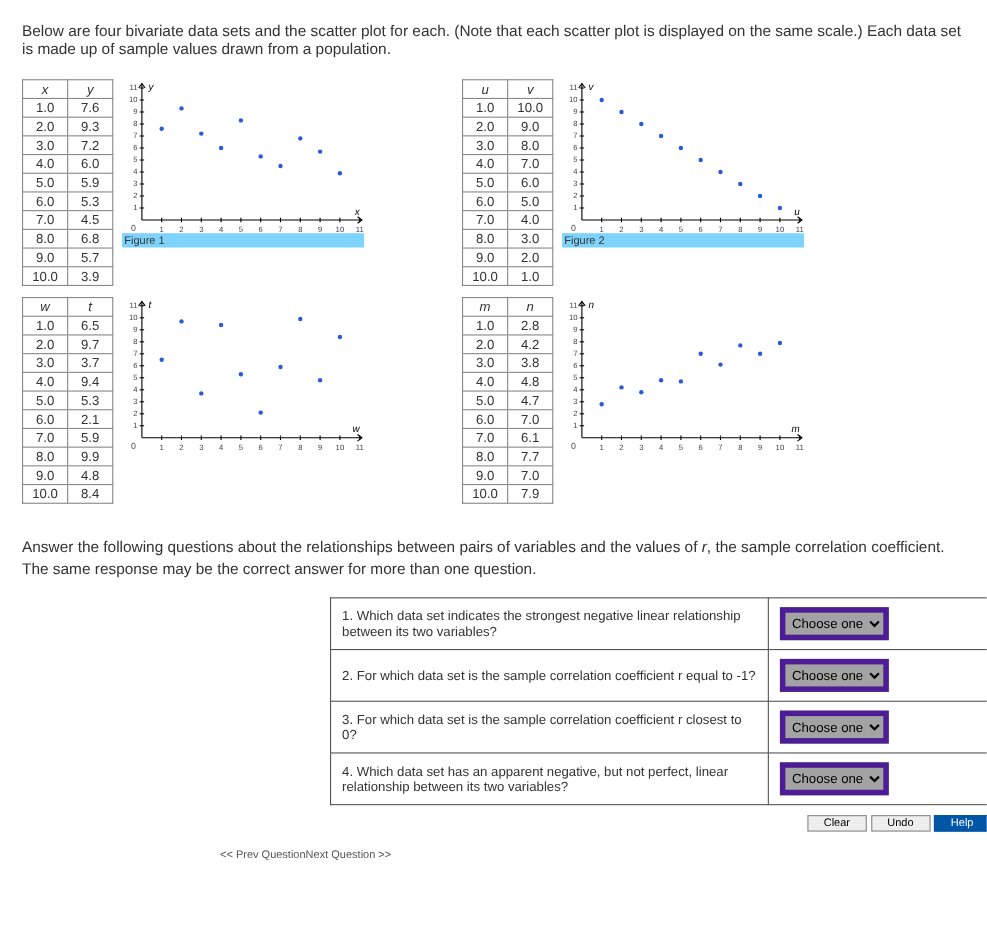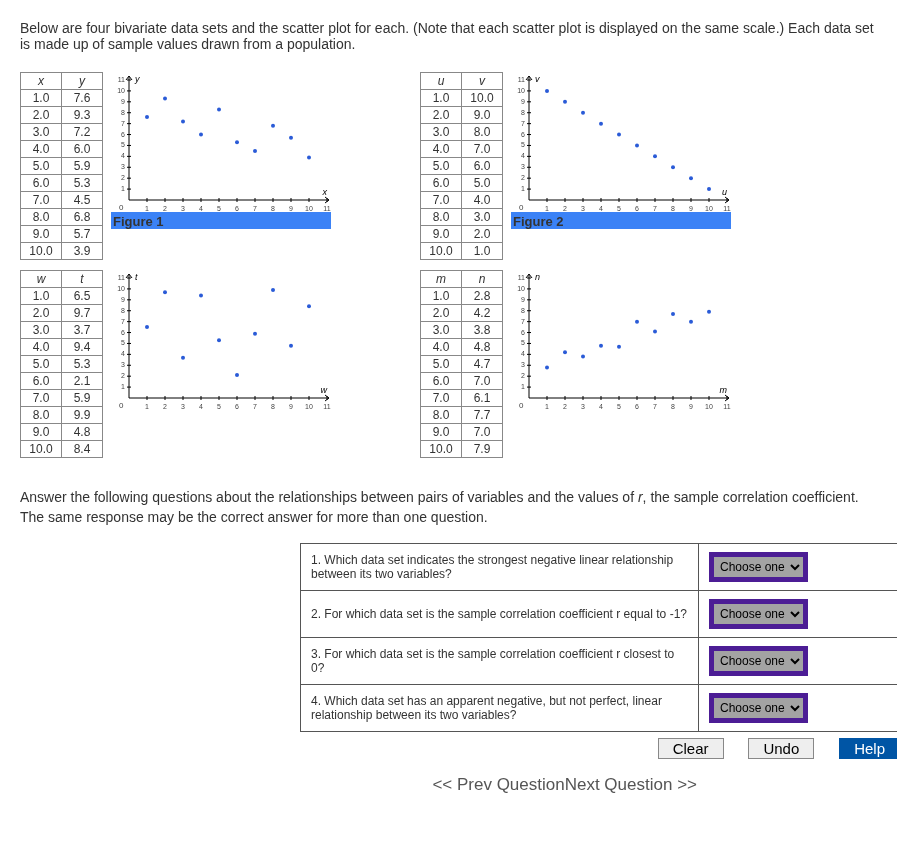--- a/index.html
+++ b/index.html
@@ -3,31 +3,31 @@
 <meta charset="utf-8">
 <style>
 body{font-family:Arial,Helvetica,sans-serif;font-size:14px;color:#333;margin:0;padding:20px;width:897px;box-sizing:border-box}
 .intro{margin-bottom:20px}
 .panels{display:flex;flex-wrap:wrap;gap:0;margin-bottom:20px}
 .panel{display:flex;gap:8px;width:400px;margin-bottom:10px}
 table.dt{border-collapse:collapse;font-size:12px}
 table.dt th,table.dt td{border:1px solid #888;text-align:center;padding:1px 6px;min-width:28px;font-weight:normal;background:#fff}
 table.dt th{font-style:italic}
 .plotwrap{display:flex;flex-direction:column}
-.caption{font-size:13px;font-weight:bold;background:#3b82f6;padding:2px 0 0 2px}
+.caption{font-size:10px;font-weight:normal;background:#7dd3fc;padding:2px 0 0 2px}
 svg{display:block}
 .qintro{margin:12px 0 16px 0;line-height:1.4}
 table.qt{border-collapse:collapse;font-size:12px;margin-left:280px;width:600px}
 table.qt td{border:1px solid #555;padding:8px 10px;vertical-align:middle}
 table.qt td.sel{width:180px}
 select{font-size:12px;border:5px solid #4c1d95;background:#a3a3a3;padding:2px}
 .btnrow{text-align:right;margin-left:280px;width:600px;margin-top:6px}
-button{font-size:15px;border:1px solid #888;background:#eee;padding:1px 14px;margin-left:21px}
+button{font-size:10px;border:1px solid #888;background:#eee;padding:1px 14px;margin-left:0}
 button.help{background:#0055a5;color:#fff;border-color:#0055a5}
-.nextrow{display:flex;justify-content:flex-end;margin-top:16px;font-size:17px;color:#555;padding:0 180px}
+.nextrow{display:flex;justify-content:flex-start;margin-top:16px;font-size:10px;color:#555;padding:0 180px}
 </style>
 </head>
 <body>
 
 <div class="intro">Below are four bivariate data sets and the scatter plot for each. (Note that each scatter plot is displayed on the same scale.) Each data set is made up of sample values drawn from a population.</div>
 
 <div class="panels" id="panels">
     <div class="panel">
   <table class="dt">
         <tbody>

